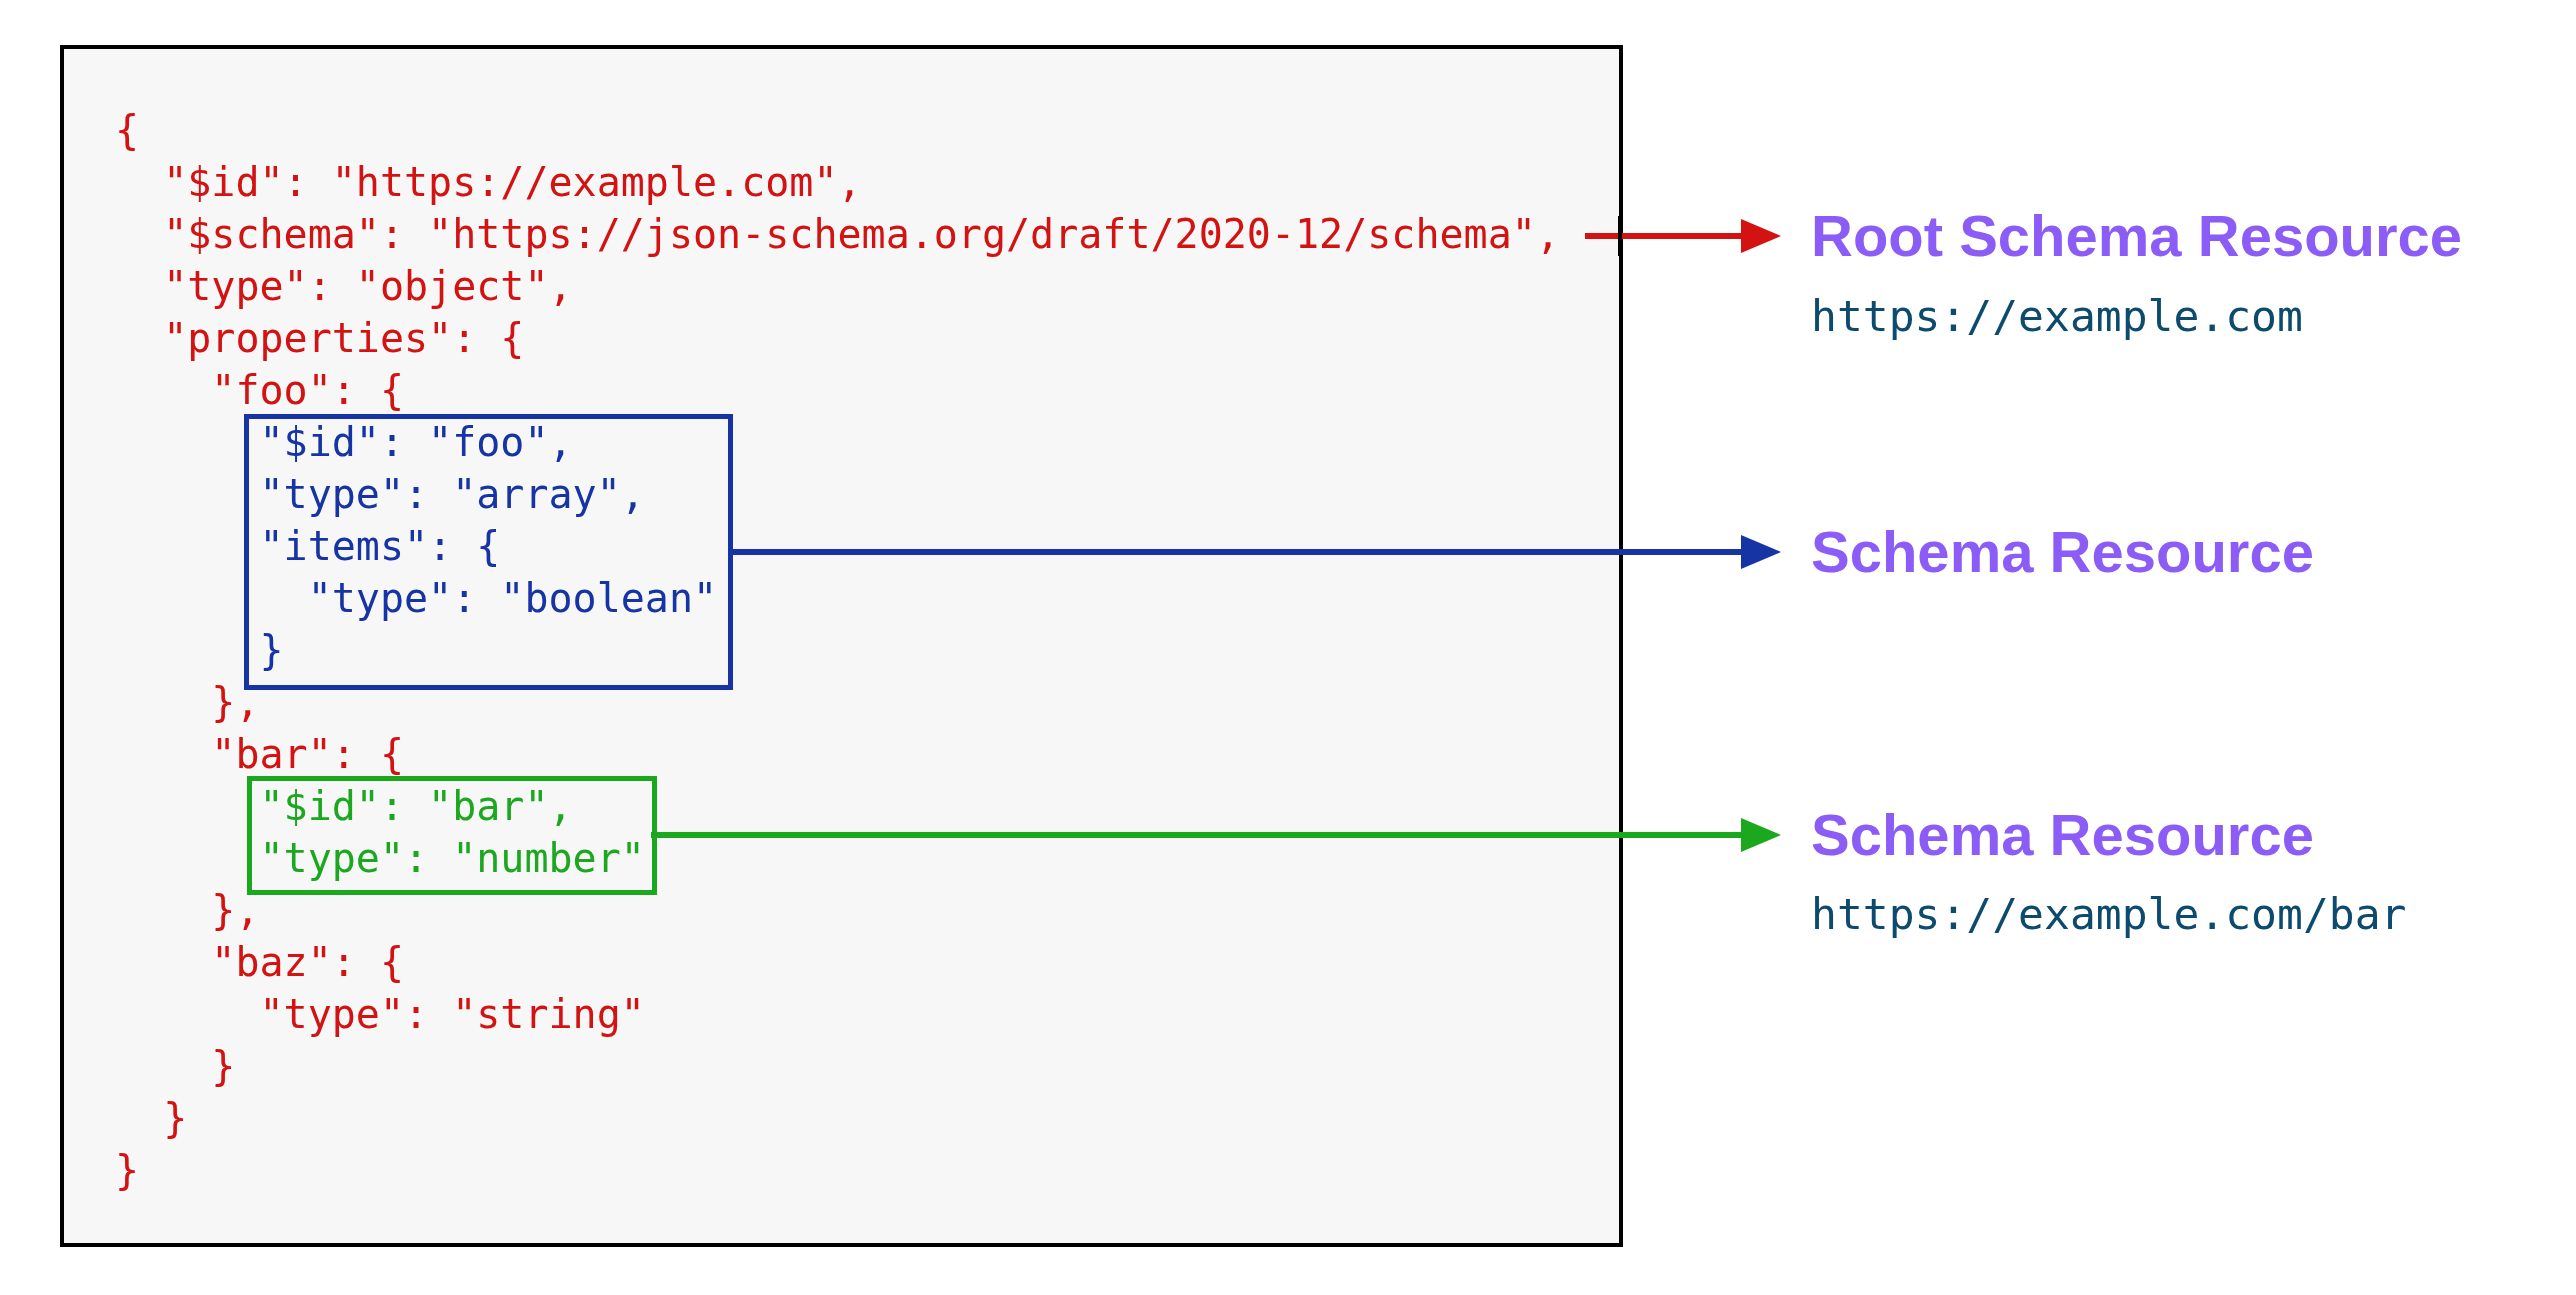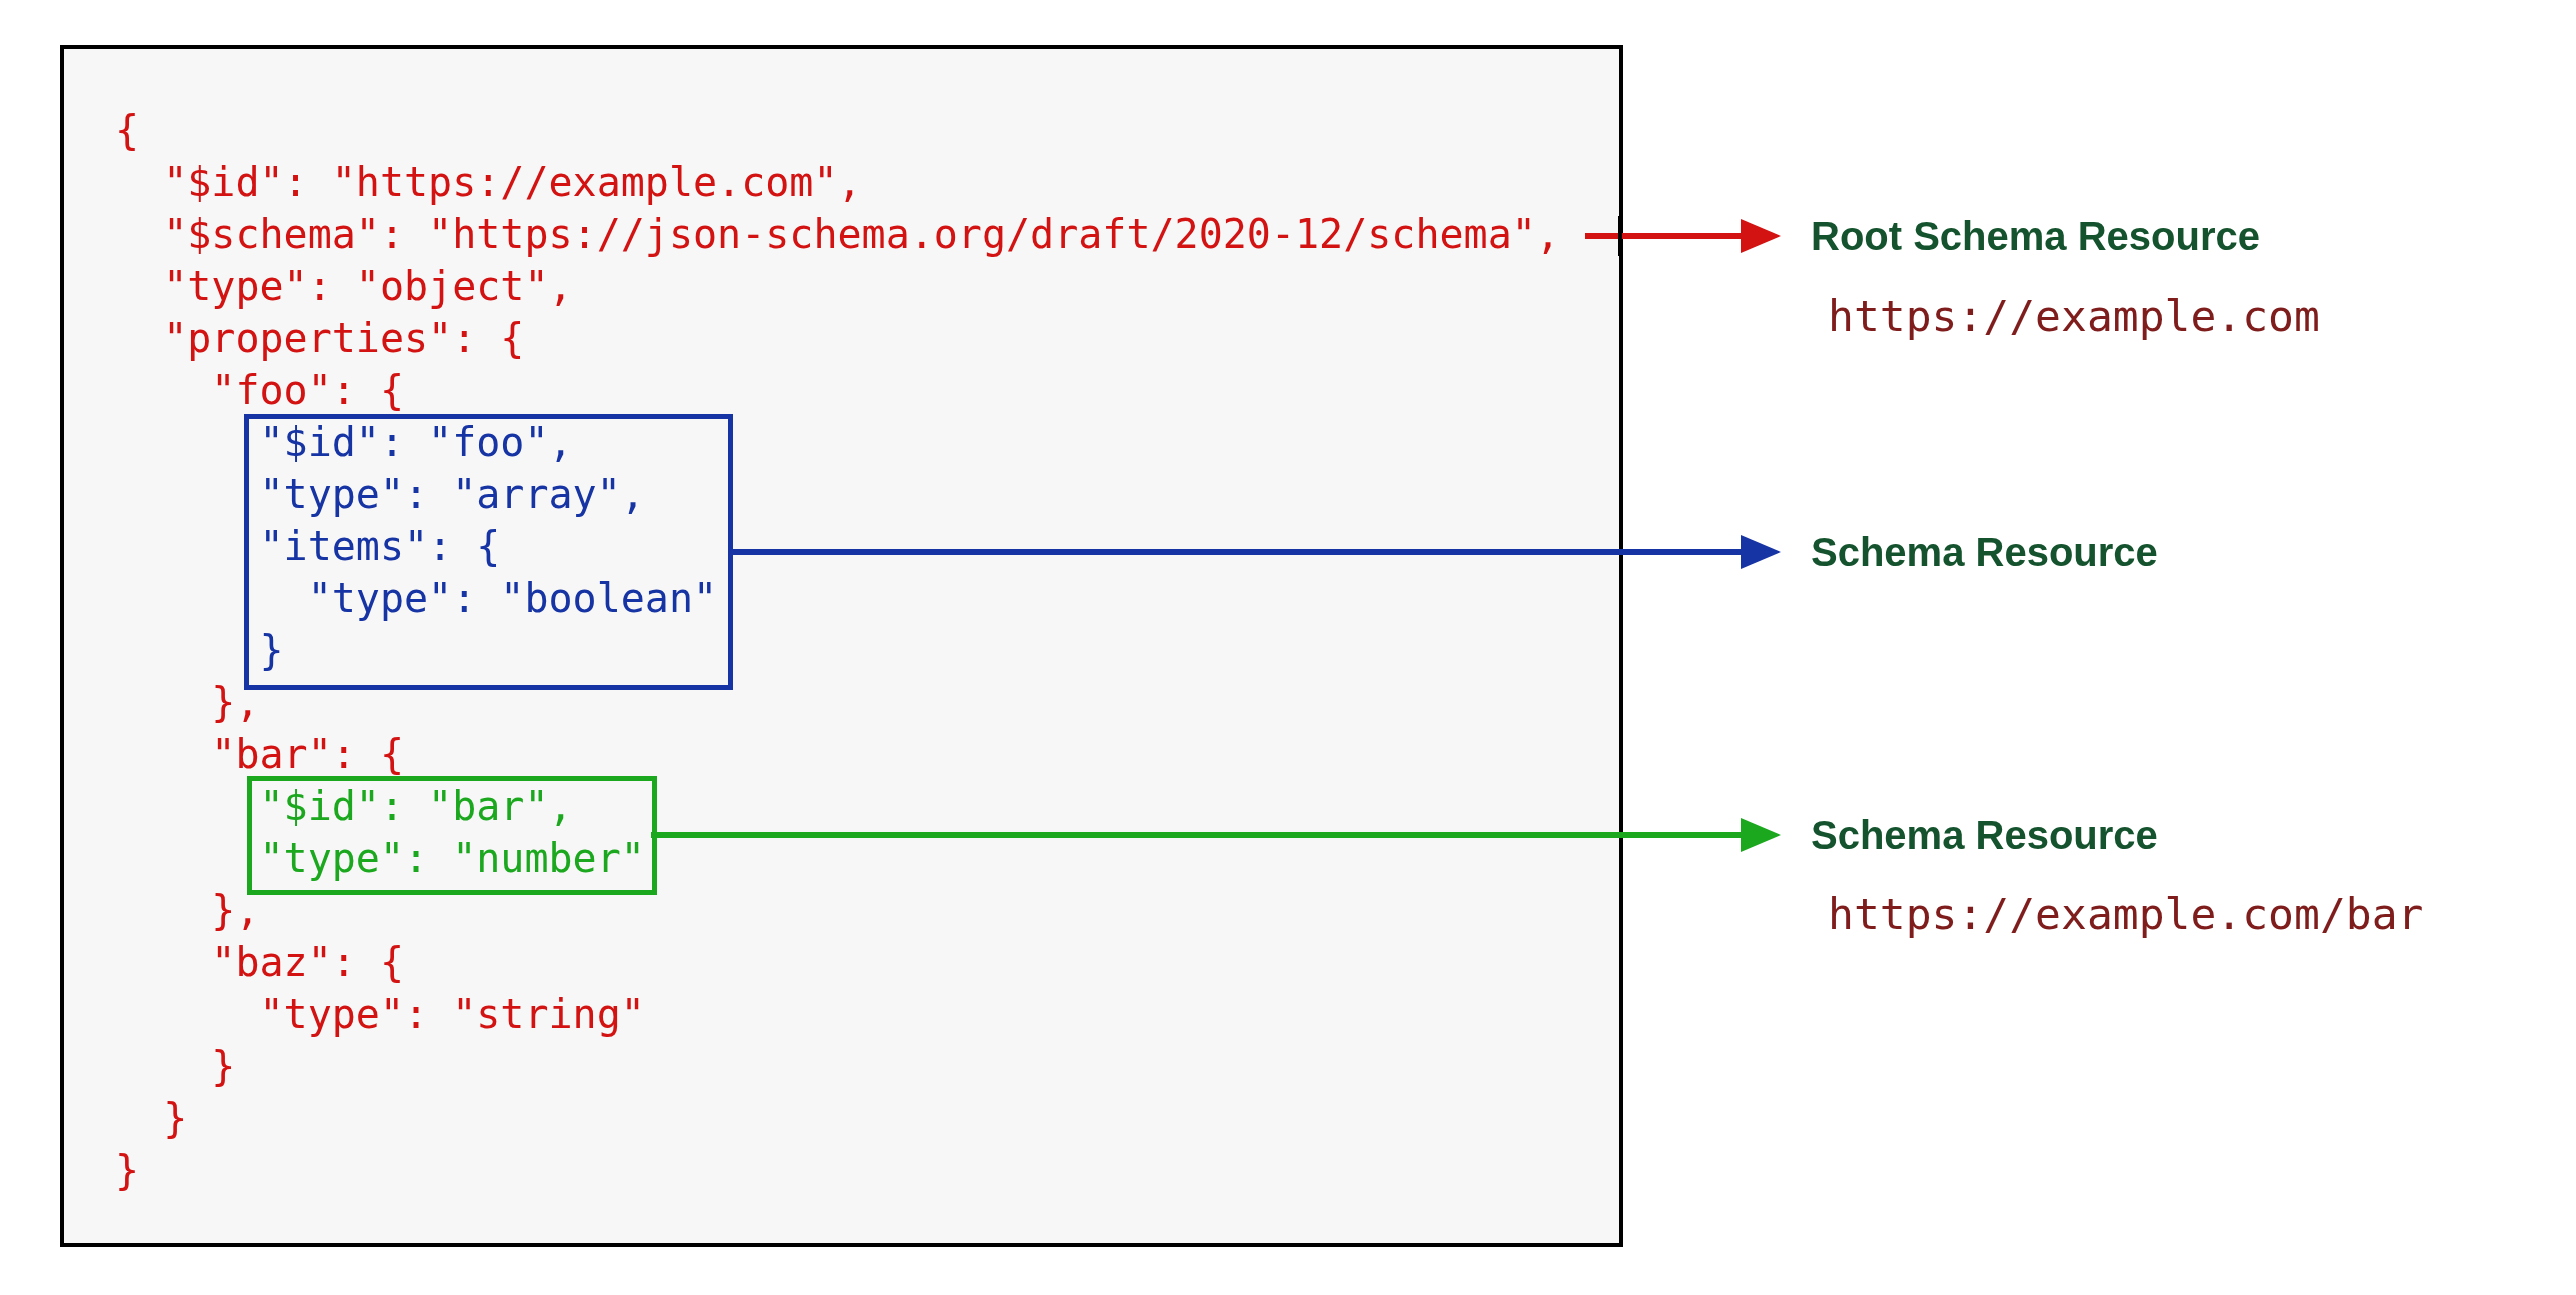--- a/index.html
+++ b/index.html
@@ -84,35 +84,34 @@
     width: 4.3px; height: 40px;
     background: var(--box-border, #000);
     z-index: 5;
   }
 
   
   .annotation { position: absolute; left: 1811px; z-index: 2; }
   .ann-heading {
     font-family: "Liberation Sans", sans-serif;
     font-weight: bold;
-    font-size: 40px;
+    font-size: 58px;
     line-height: 60px;
-    color: #14532d;
+    color: #8b5cf6;
     white-space: nowrap;
   }
   .ann-url {
     position: absolute;
     left: 1811px;
     font-family: "DejaVu Sans Mono", monospace;
     font-size: 43px;
     line-height: 46px;
-    color: #7f1d1d;
+    color: #0c4a6e;
     white-space: nowrap;
     z-index: 2;
-    margin-left: 17px;
   }
 </style>
 </head>
 <body>
 
 <div class="canvas">
 
   <div class="code-panel"></div>
 
   <pre class="code-block" id="code-block"><div class="code-line c-red">{</div><div class="code-line c-red">  "$id": "https://example.com",</div><div class="code-line c-red">  "$schema": "https://json-schema.org/draft/2020-12/schema",</div><div class="code-line c-red">  "type": "object",</div><div class="code-line c-red">  "properties": {</div><div class="code-line c-red">    "foo": {</div><div class="code-line c-blue">      "$id": "foo",</div><div class="code-line c-blue">      "type": "array",</div><div class="code-line c-blue">      "items": {</div><div class="code-line c-blue">        "type": "boolean"</div><div class="code-line c-blue">      }</div><div class="code-line c-red">    },</div><div class="code-line c-red">    "bar": {</div><div class="code-line c-green">      "$id": "bar",</div><div class="code-line c-green">      "type": "number"</div><div class="code-line c-red">    },</div><div class="code-line c-red">    "baz": {</div><div class="code-line c-red">      "type": "string"</div><div class="code-line c-red">    }</div><div class="code-line c-red">  }</div><div class="code-line c-red">}</div></pre>

